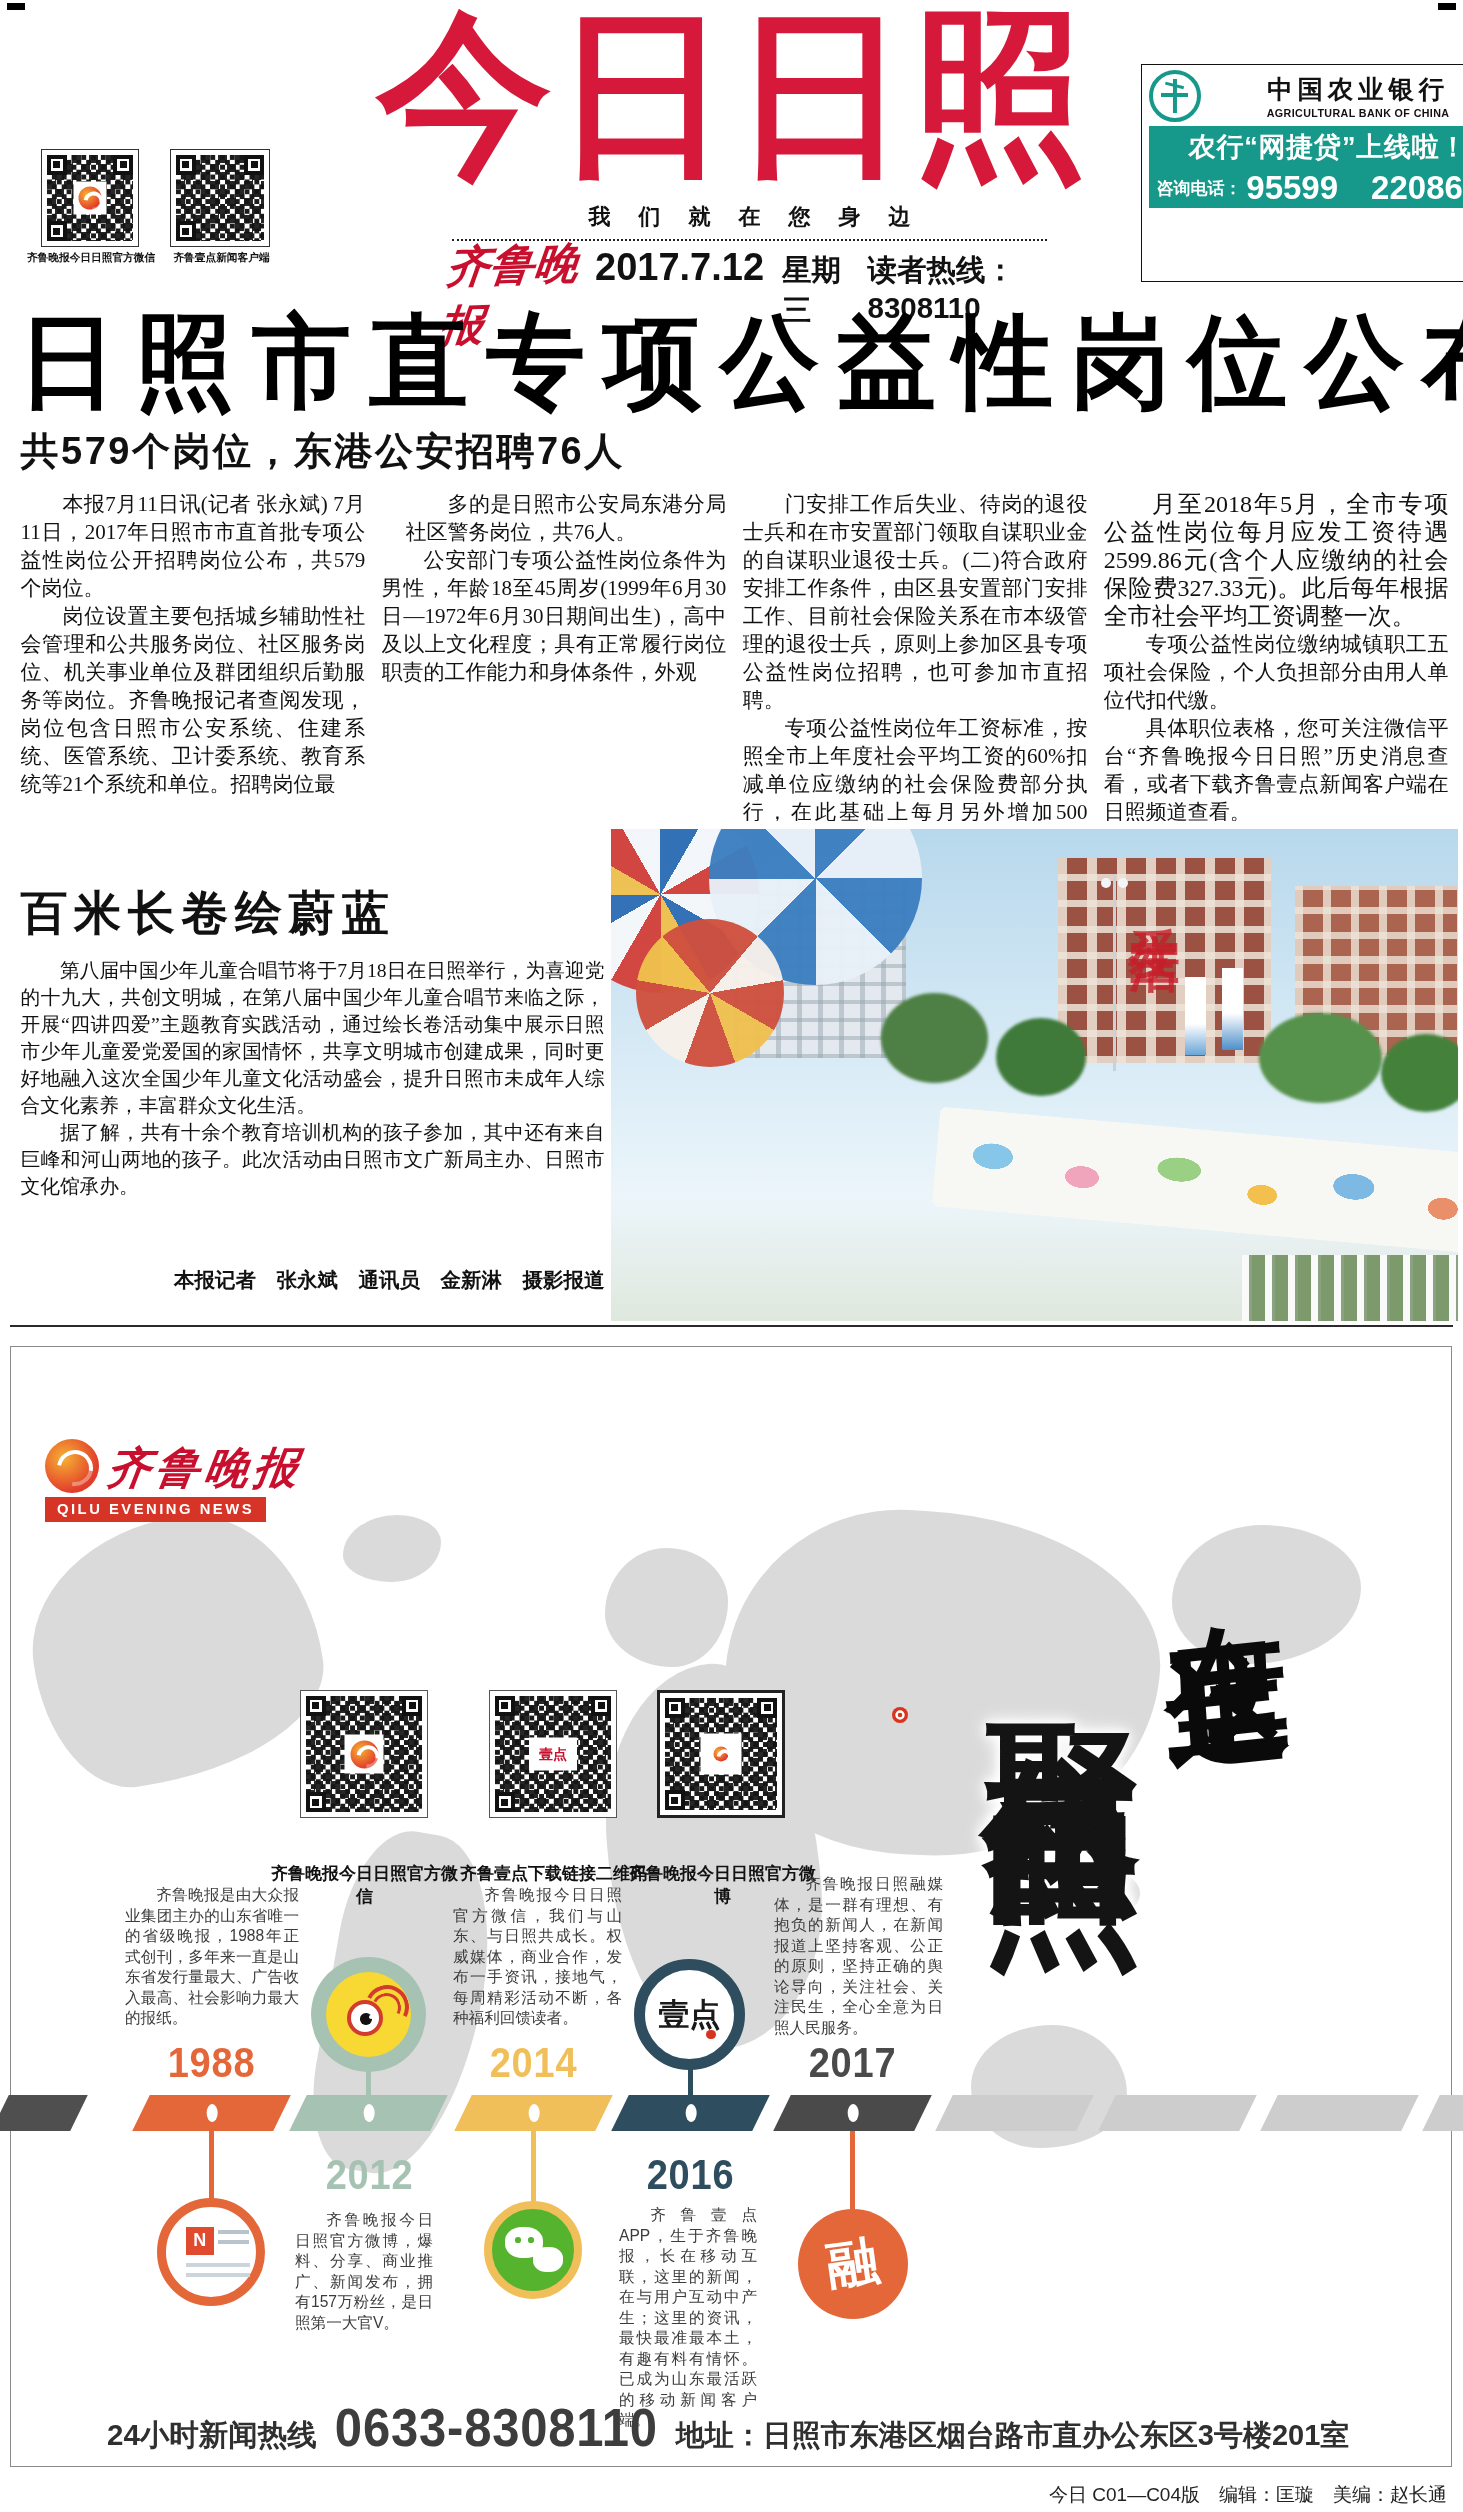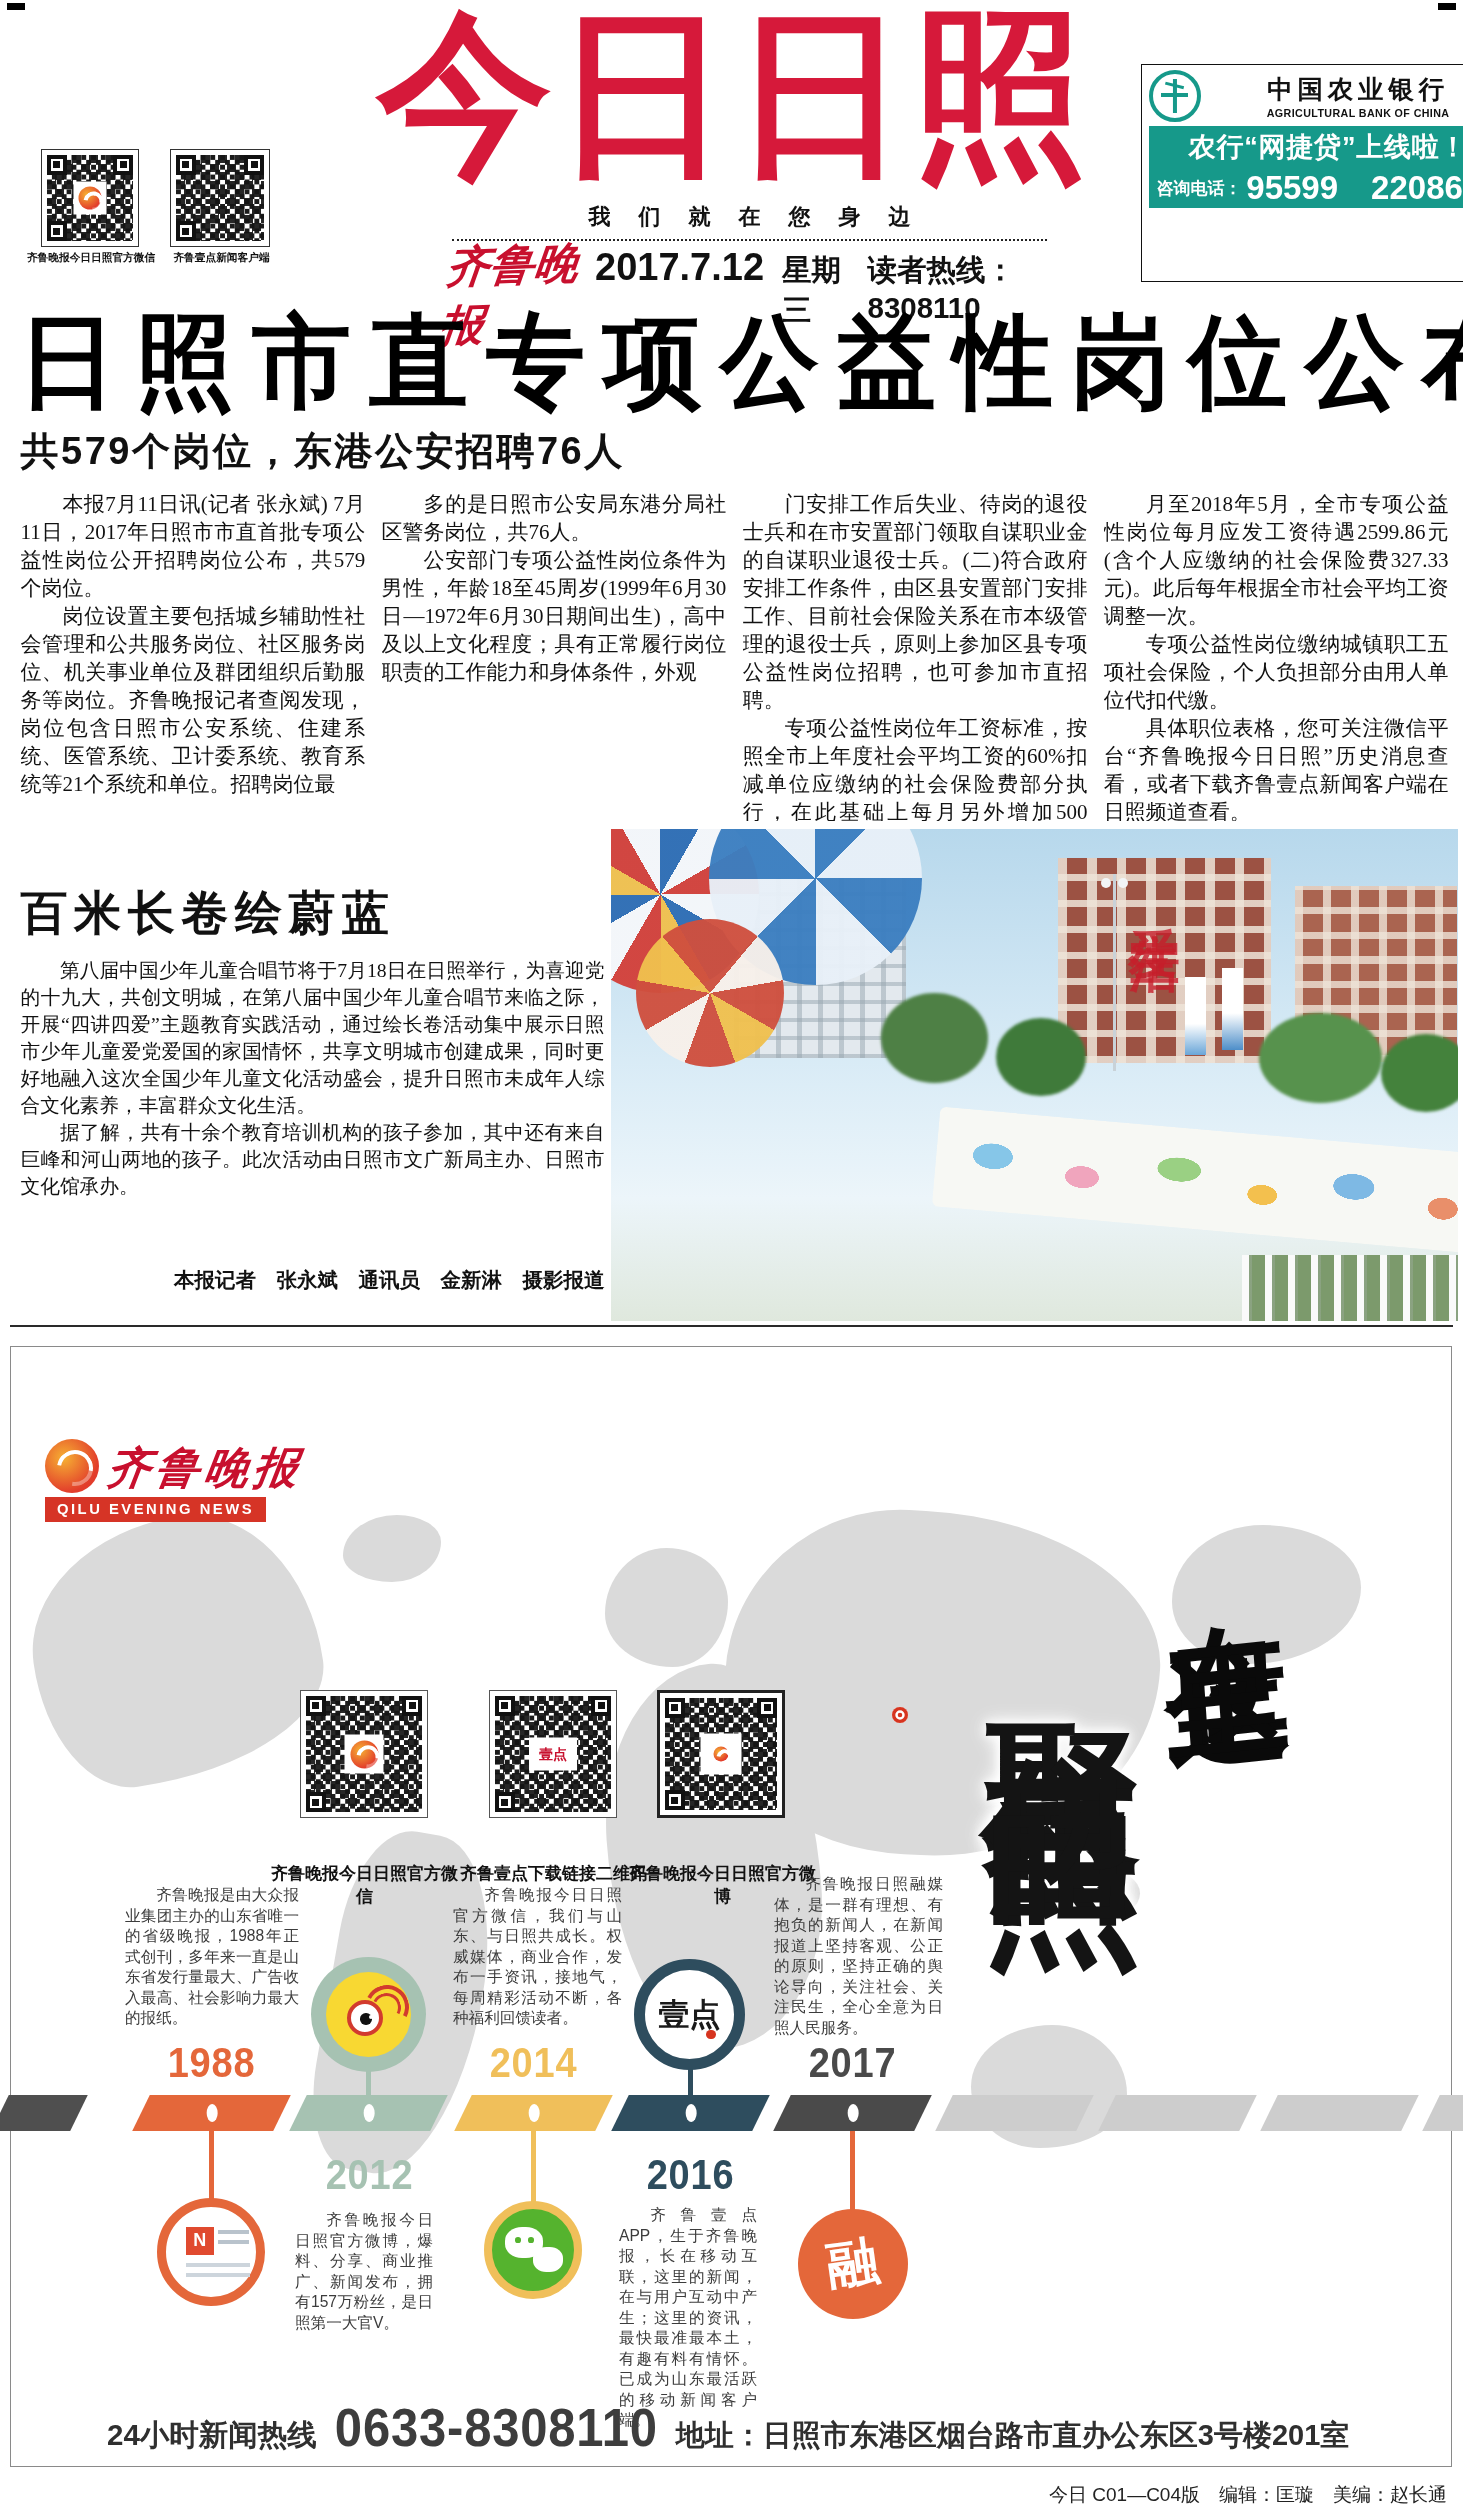--- a/index.html
+++ b/index.html
@@ -123,29 +123,29 @@
 <div class="abs" style="left:18px;top:297px;width:1430px;font-size:99px;font-weight:900;letter-spacing:18px;white-space:nowrap;
             color:#000;transform:scaleY(1.03);">日照市直专项公益性岗位公布</div>
 <div class="abs" style="left:20.5px;top:426px;font-size:38px;font-weight:700;letter-spacing:2.5px;">共579个岗位，东港公安招聘76人</div>
 
 <div class="abs serif" style="left:20.5px;top:490px;width:1428px;height:331px;display:flex;gap:16.4px;overflow:hidden;">
   <div style="flex:1;overflow:hidden;" class="jt">
     <p class="np" style="font-size:21px;line-height:28px;">本报7月11日讯(记者 张永斌) 7月11日，2017年日照市市直首批专项公益性岗位公开招聘岗位公布，共579个岗位。</p>
     <p class="np" style="font-size:21px;line-height:28px;">岗位设置主要包括城乡辅助性社会管理和公共服务岗位、社区服务岗位、机关事业单位及群团组织后勤服务等岗位。齐鲁晚报记者查阅发现，岗位包含日照市公安系统、住建系统、医管系统、卫计委系统、教育系统等21个系统和单位。招聘岗位最</p>
   </div>
   <div style="flex:1;overflow:hidden;" class="jt">
-    <p class="np" style="font-size:21px;line-height:28px;">多的是日照市公安局东港分局社区警务岗位，共76人。</p>
+    <p class="np" style="font-size:21px;line-height:28px;margin-left:24px;">多的是日照市公安局东港分局社区警务岗位，共76人。</p>
     <p class="np" style="font-size:21px;line-height:28px;">公安部门专项公益性岗位条件为男性，年龄18至45周岁(1999年6月30日—1972年6月30日期间出生)，高中及以上文化程度；具有正常履行岗位职责的工作能力和身体条件，外观</p>
   </div>
   <div style="flex:1;overflow:hidden;" class="jt">
     <p class="np" style="font-size:21px;line-height:28px;">门安排工作后失业、待岗的退役士兵和在市安置部门领取自谋职业金的自谋职业退役士兵。(二)符合政府安排工作条件，由区县安置部门安排工作、目前社会保险关系在市本级管理的退役士兵，原则上参加区县专项公益性岗位招聘，也可参加市直招聘。</p>
     <p class="np" style="font-size:21px;line-height:28px;">专项公益性岗位年工资标准，按照全市上年度社会平均工资的60%扣减单位应缴纳的社会保险费部分执行，在此基础上每月另外增加500元。2017年7</p>
   </div>
   <div style="flex:1;overflow:hidden;" class="jt">
-    <p class="np" style="font-size:21px;line-height:28px;">月至2018年5月，全市专项公益性岗位每月应发工资待遇2599.86元(含个人应缴纳的社会保险费327.33元)。此后每年根据全市社会平均工资调整一次。</p>
+    <p class="np" style="font-size:24px;line-height:28px;">月至2018年5月，全市专项公益性岗位每月应发工资待遇2599.86元(含个人应缴纳的社会保险费327.33元)。此后每年根据全市社会平均工资调整一次。</p>
     <p class="np" style="font-size:21px;line-height:28px;">专项公益性岗位缴纳城镇职工五项社会保险，个人负担部分由用人单位代扣代缴。</p>
     <p class="np" style="font-size:21px;line-height:28px;">具体职位表格，您可关注微信平台“齐鲁晚报今日日照”历史消息查看，或者下载齐鲁壹点新闻客户端在日照频道查看。</p>
   </div>
 </div>
 
 <div class="abs" style="left:20.5px;top:882px;font-size:47px;font-weight:900;letter-spacing:6.6px;">百米长卷绘蔚蓝</div>
 <div class="abs serif jt" style="left:20.5px;top:957px;width:584px;height:305px;overflow:hidden;">
   <p class="np" style="font-size:19.7px;line-height:27px;">第八届中国少年儿童合唱节将于7月18日在日照举行，为喜迎党的十九大，共创文明城，在第八届中国少年儿童合唱节来临之际，开展“四讲四爱”主题教育实践活动，通过绘长卷活动集中展示日照市少年儿童爱党爱国的家国情怀，共享文明城市创建成果，同时更好地融入这次全国少年儿童文化活动盛会，提升日照市未成年人综合文化素养，丰富群众文化生活。</p>
   <p class="np" style="font-size:19.7px;line-height:27px;">据了解，共有十余个教育培训机构的孩子参加，其中还有来自巨峰和河山两地的孩子。此次活动由日照市文广新局主办、日照市文化馆承办。</p>
 </div>

